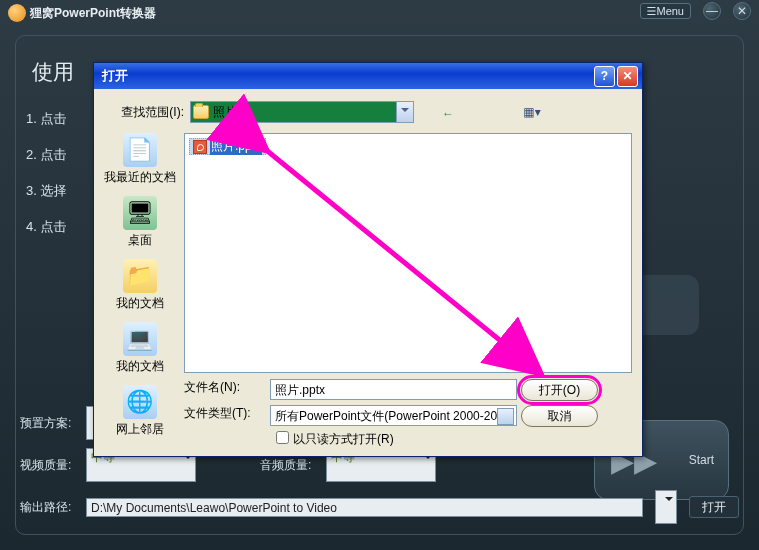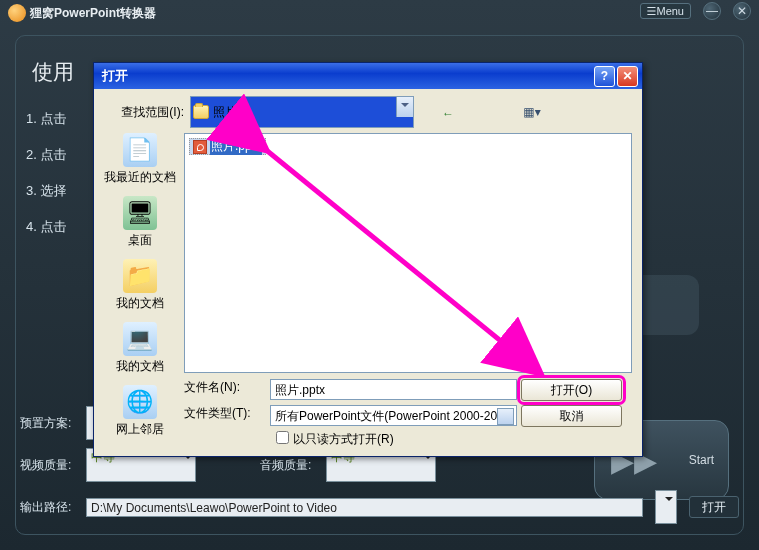--- a/index.html
+++ b/index.html
@@ -25,42 +25,42 @@
 .bigbtn .arrow{position:absolute;left:16px;color:#8ea0ab;font-size:30px}
 .ghost{position:absolute;right:60px;top:275px;width:120px;height:60px;background:rgba(70,90,102,.4);border-radius:12px}
 .dlg{position:absolute;left:93px;top:62px;width:550px;height:395px;background:#ece9d8;border:1px solid #0a246a;box-shadow:2px 2px 6px rgba(0,0,0,.45)}
 .dlg-tb{height:26px;background:linear-gradient(#3a6ee7,#0a3dce 40%,#2c63e2);display:flex;align-items:center;padding:0 4px;color:#fff}
 .dlg-tb .t{font-weight:bold;font-size:13px;margin-left:4px;flex:1}
 .dlg-tb .ctl{width:21px;height:21px;margin-left:2px;border-radius:3px;border:1px solid #fff;background:linear-gradient(#76a4f6,#1e52d8);display:flex;align-items:center;justify-content:center;color:#fff;font-weight:bold;font-family:Arial}
 .dlg-tb .ctl.close{background:linear-gradient(#f38f79,#d83821)}
 .dlg-body{position:absolute;left:0;right:0;top:26px;bottom:0;padding:10px 12px}
 .lrow{display:flex;align-items:center;gap:6px;height:26px}
 .lrow .field{width:78px;text-align:right}
-.combo{flex:0 0 224px;height:32px;border:1px solid #7f9db9;background:#1d4ed8;display:flex;align-items:center;padding:0 2px;position:relative}
+.combo{flex:0 0 224px;height:22px;border:1px solid #7f9db9;background:#15803d;display:flex;align-items:center;padding:0 2px;position:relative}
 .combo .fold{width:16px;height:14px;background:linear-gradient(#fef1b5,#f4cf63);border:1px solid #cba43d;border-radius:2px;margin-right:4px;position:relative}
 .combo .fold::before{content:"";position:absolute;left:1px;top:-3px;width:6px;height:3px;background:#f4cf63;border:1px solid #cba43d;border-bottom:none;border-radius:2px 2px 0 0}
 .combo .drop{position:absolute;right:0;top:0;width:17px;height:20px;background:linear-gradient(#e7f0fb,#bcd2ee);border-left:1px solid #7f9db9;display:flex;align-items:center;justify-content:center}
 .combo .drop::after{content:"";border:4px solid transparent;border-top-color:#4d6185}
 .navicons{display:flex;gap:8px;margin-left:18px;color:#37506f}
 .navicons span{display:inline-flex;align-items:center;justify-content:center;width:20px;height:20px}
 .places{position:absolute;left:8px;top:44px;width:76px;display:flex;flex-direction:column;align-items:center;gap:10px}
 .place{width:74px;text-align:center;color:#000}
 .place .ic{width:34px;height:34px;margin:0 auto 2px;border-radius:4px;display:flex;align-items:center;justify-content:center;font-size:22px}
 .filearea{position:absolute;left:90px;top:44px;right:10px;height:240px;border:1px solid #7f9db9;background:#fff;padding:4px}
 .fileitem{display:inline-flex;align-items:center;gap:3px;height:17px;padding:0 3px;border:1px dotted #999;background:#c7d8ef}
 .fileitem.selected .fn{background:#316ac5;color:#fff;padding:0 1px}
 .ppt-ic{width:14px;height:14px;background:#e25b3b;border:1px solid #b43e23;position:relative}
 .ppt-ic::after{content:"";position:absolute;left:3px;top:3px;width:5px;height:5px;border:1px solid #fff;border-radius:50% 50% 50% 0}
 .form{position:absolute;left:90px;right:10px;bottom:8px}
 .frow{display:flex;align-items:flex-start;height:26px;gap:4px}
 .frow .field{width:82px}
 .txtbox{flex:0 0 247px;height:21px;border:1px solid #7f9db9;background:#fff;padding:2px 4px}
 .selbox{flex:0 0 247px;height:21px;border:1px solid #7f9db9;background:#fff;padding:2px 18px 2px 4px;position:relative;white-space:nowrap;overflow:hidden}
 .selbox::after{content:"";position:absolute;right:2px;top:2px;width:15px;height:15px;background:linear-gradient(#e7f0fb,#bcd2ee);border:1px solid #7f9db9;border-radius:0}
-.winbtn{width:101px;height:22px;border:1px solid #7d765f;background:linear-gradient(#fff,#eae6d6);border-radius:3px;color:#000}
+.winbtn{width:77px;height:22px;border:1px solid #7d765f;background:linear-gradient(#fff,#eae6d6);border-radius:11px;color:#000}
 .openhl{outline:3px solid #ff00c8;outline-offset:1px}
 .check{display:flex;gap:4px;margin-left:92px}
 .check input{width:13px;height:13px}
 svg.annot{position:absolute;left:0;top:0;pointer-events:none}
 </style>
 </head>
 <body>
 
 <div class="app">
   <div class="app-title">

